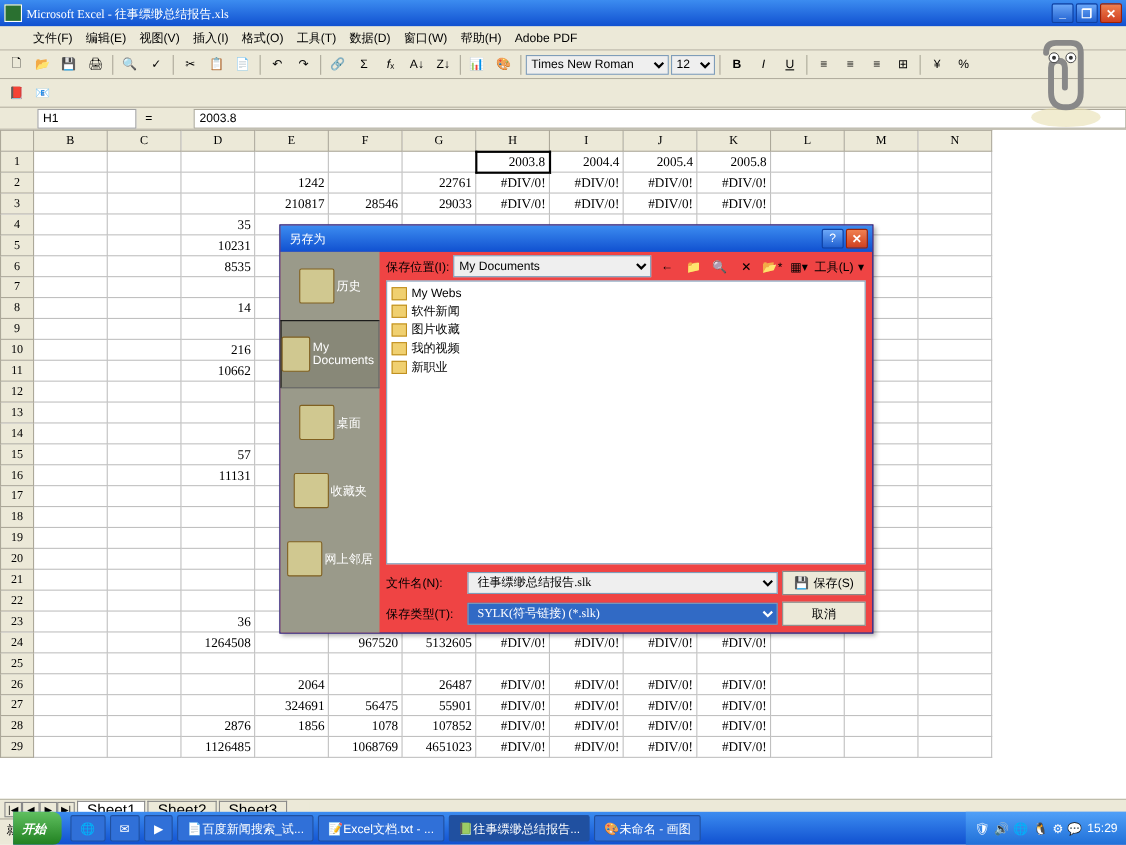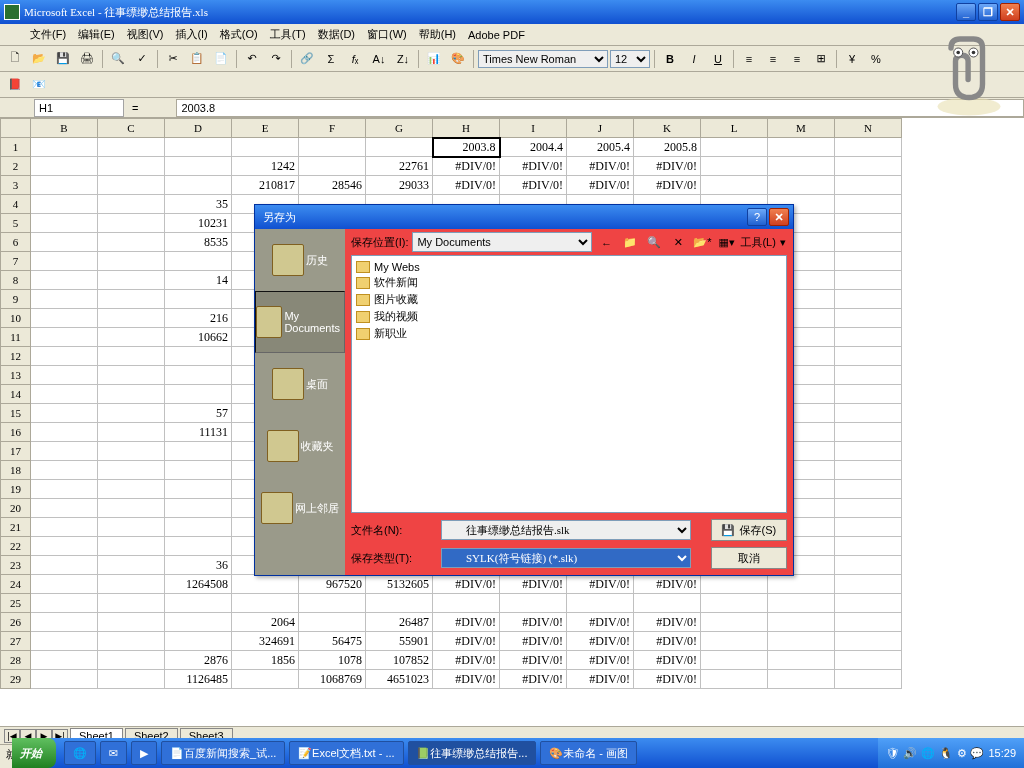--- a/index.html
+++ b/index.html
@@ -38,21 +38,21 @@
 .grid th { background: #ece9d8; font-weight: normal; text-align: center; border: 1px solid #aca899; font-family: Tahoma; font-size: 11px; }
 .grid th.rowhdr { width: 30px; text-align: center; }
 .grid th.colhdr { height: 18px; }
 .grid td.active { border: 2px solid black; }
 .colw { width: 67px; }
 
 
 .sheet-tabs { height: 18px; background: #ece9d8; display: flex; align-items: center; border-top: 1px solid #aca899; font-family: "SimSun"; }
 .sheet-tabs .nav { display: flex; margin-left: 4px; }
 .sheet-tabs .nav div { width: 16px; height: 14px; border: 1px solid #888; display: flex; align-items: center; justify-content: center; font-size: 9px; }
-.sheet-tabs .tab { padding: 0 8px; border: 1px solid #888; border-bottom: none; background: white; margin-left: 2px; font-size: 11px; height: 16px; display: flex; align-items: center; }
+.sheet-tabs .tab { padding: 0 8px; border: 1px solid #888; border-bottom: none; background: white; margin-left: 2px; font-size: 14px; height: 16px; display: flex; align-items: center; }
 .sheet-tabs .tab.inactive { background: #ece9d8; }
 .sheet-tabs .scroll { flex: 1; height: 14px; background: #ece9d8; margin-left: 20px; display: flex; justify-content: flex-end; }
 
 
 .statusbar { height: 20px; background: #ece9d8; border-top: 1px solid #aca899; display: flex; align-items: center; padding: 0 6px; font-family: "SimSun"; }
 
 
 .taskbar { position: absolute; bottom: 0; left: 12px; right: 0; height: 30px; background: linear-gradient(to bottom, #3c8cf0, #1050d0); display: flex; align-items: center; }
 .start { height: 30px; background: linear-gradient(to bottom, #60c060, #208020); color: white; font-weight: bold; padding: 0 14px 0 8px; display: flex; align-items: center; font-style: italic; font-family: "SimSun"; border-radius: 0 8px 8px 0; }
 .taskbar .item { height: 24px; background: #3070d8; border: 1px solid #2050a0; color: white; padding: 0 8px; margin-left: 4px; display: flex; align-items: center; font-size: 11px; max-width: 150px; overflow: hidden; white-space: nowrap; border-radius: 2px; }
@@ -73,23 +73,23 @@
 .dlg-sidebar .item .ico { width: 32px; height: 32px; background: #d0c890; border: 1px solid #806020; border-radius: 2px; }
 .dlg-sidebar .item.active { background: #888878; border: 1px inset #666; }
 .dlg-main { flex: 1; display: flex; flex-direction: column; }
 .dlg-toolbar { height: 26px; display: flex; align-items: center; padding: 2px 6px; gap: 4px; font-family: "SimSun"; }
 .dlg-toolbar select { flex: 0 0 180px; height: 20px; border: 1px solid #7f9db9; }
 .dlg-toolbar .ico { width: 20px; height: 20px; display: flex; align-items: center; justify-content: center; cursor: default; }
 .dlg-filelist { flex: 1; background: white; border: 1px solid #7f9db9; margin: 0 6px; padding: 4px; font-family: "SimSun"; }
 .dlg-filelist .file { display: flex; align-items: center; gap: 4px; padding: 1px 0; }
 .dlg-filelist .file .fico { width: 14px; height: 12px; background: #f0d070; border: 1px solid #c09020; }
 .dlg-bottom { padding: 6px; display: flex; flex-direction: column; gap: 6px; font-family: "SimSun"; }
-.dlg-row { display: flex; align-items: center; gap: 20px; }
+.dlg-row { display: flex; align-items: center; gap: 4px; }
 .dlg-row label { width: 70px; }
-.dlg-row select, .dlg-row input { flex: 1; height: 20px; border: 1px solid #7f9db9; padding: 0 20px; font-family: "SimSun"; font-size: 11px; }
+.dlg-row select, .dlg-row input { flex: 1; height: 20px; border: 1px solid #7f9db9; padding: 0 4px; font-family: "SimSun"; font-size: 11px; }
 .dlg-row select.highlighted { background: #316ac5; color: white; }
 .dlg-row button { width: 76px; height: 22px; background: #ece9d8; border: 1px solid #888; font-family: "SimSun"; font-size: 11px; display: flex; align-items: center; justify-content: center; gap: 4px; }
 
 
 .clippy { position: absolute; right: 10px; top: 30px; width: 90px; height: 90px; }
 .clippy svg { width: 100%; height: 100%; }
 </style>
 </head>
 <body>
 

